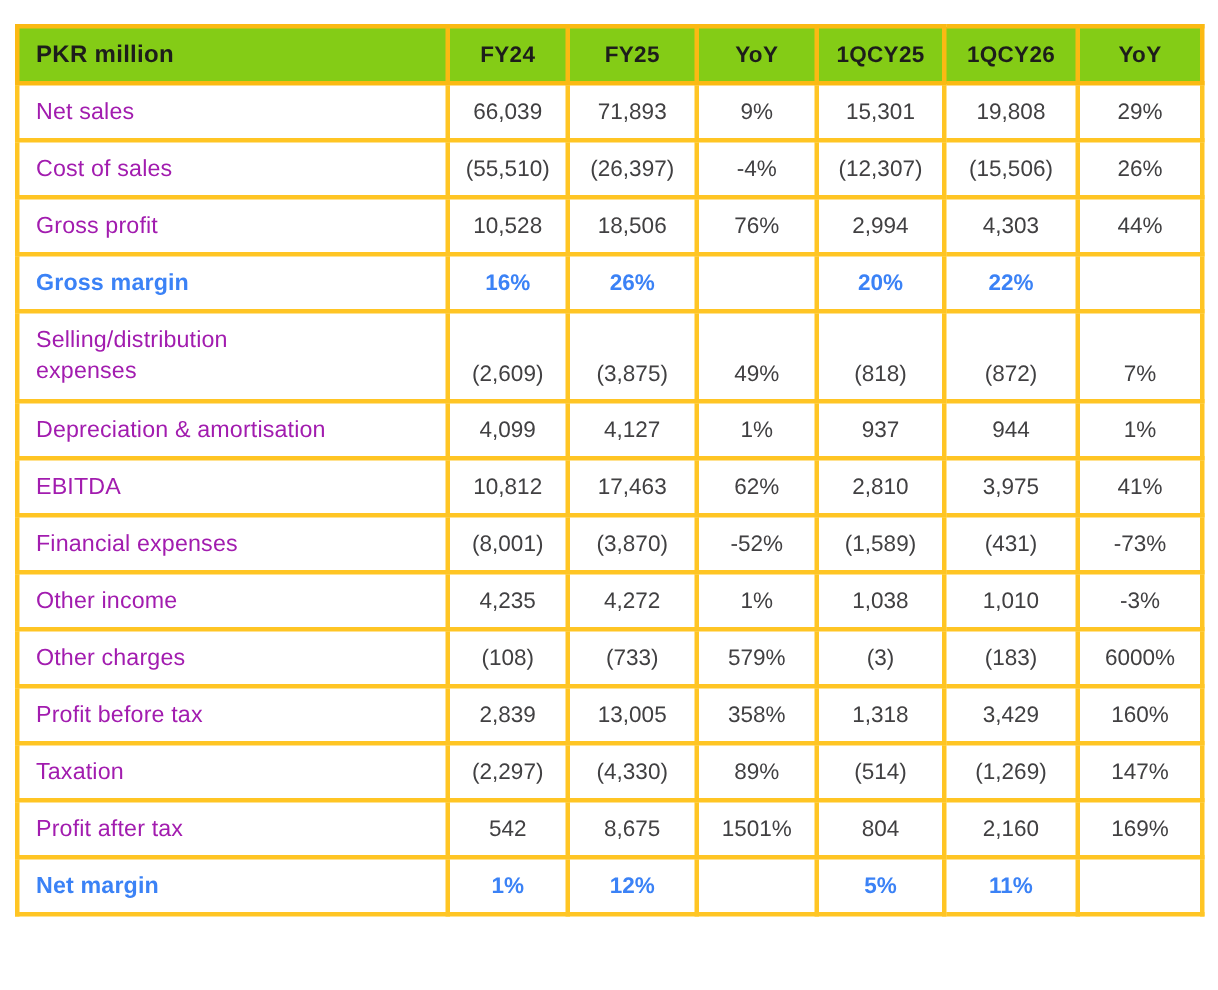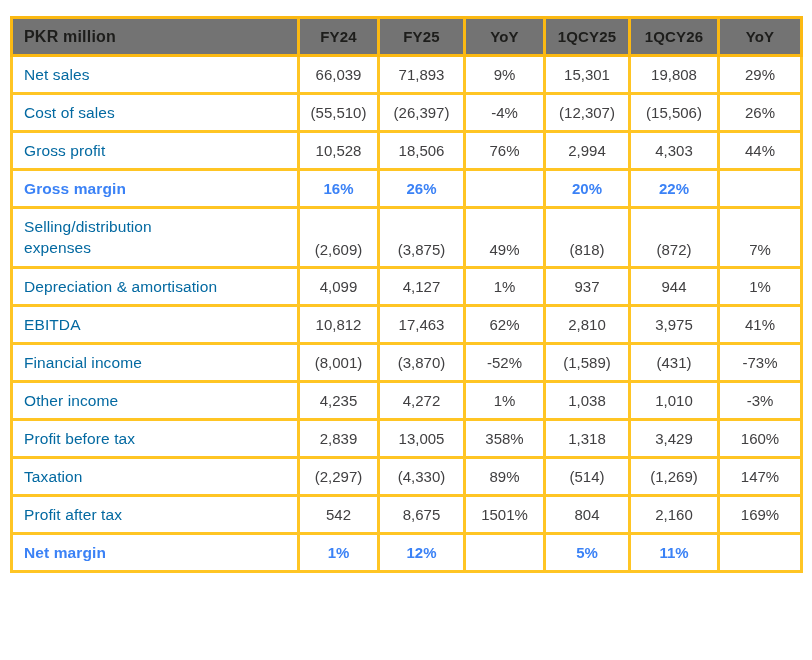--- a/index.html
+++ b/index.html
@@ -10,32 +10,32 @@
   .canvas { position: relative; width: 812px; height: 660px; background: #ffffff; }
 
   table.fin-table {
     position: absolute; left: 10px; top: 16px;
     width: 790px; border-collapse: collapse; table-layout: fixed;
   }
   .fin-table th, .fin-table td { border: 3px solid #FFC524; }
 
   
   .fin-table thead th {
-    background: #737373; border-color: #FBB913;
+    background: #84cc16; border-color: #FBB913;
     color: #1D1D1B; font-weight: 700; font-size: 15px;
     height: 31px; padding: 2px 2px; text-align: center; letter-spacing: 0.2px;
   }
   .fin-table thead th.unit {
     text-align: left; padding-left: 11px; font-size: 16px;
   }
 
   
   .fin-table td { background: #ffffff; vertical-align: middle; }
   .fin-table td.label {
-    text-align: left; font-size: 15.5px; color: #0369a1;
+    text-align: left; font-size: 15.5px; color: #a21caf;
     padding: 3px 6px 3px 11px; height: 29px; letter-spacing: 0.1px;
   }
   .fin-table td.val {
     text-align: center; font-size: 15px; color: #414042; padding: 3px 2px;
   }
   tr.bold td.label, tr.bold td.val { font-weight: 700; color: #3b82f6; }
 
   
   tr.tall td { height: 46px; }
   tr.tall td.label { padding-right: 95px; line-height: 1.3; }
@@ -124,36 +124,45 @@
       <tr>
         <td class="label">EBITDA</td>
         <td class="val">10,812</td>
         <td class="val">17,463</td>
         <td class="val">62%</td>
         <td class="val">2,810</td>
         <td class="val">3,975</td>
         <td class="val">41%</td>
       </tr>
       <tr>
-        <td class="label">Financial income</td>
+        <td class="label">Financial expenses</td>
         <td class="val">(8,001)</td>
         <td class="val">(3,870)</td>
         <td class="val">-52%</td>
         <td class="val">(1,589)</td>
         <td class="val">(431)</td>
         <td class="val">-73%</td>
       </tr>
       <tr>
         <td class="label">Other income</td>
         <td class="val">4,235</td>
         <td class="val">4,272</td>
         <td class="val">1%</td>
         <td class="val">1,038</td>
         <td class="val">1,010</td>
         <td class="val">-3%</td>
+      </tr>
+      <tr>
+        <td class="label">Other charges</td>
+        <td class="val">(108)</td>
+        <td class="val">(733)</td>
+        <td class="val">579%</td>
+        <td class="val">(3)</td>
+        <td class="val">(183)</td>
+        <td class="val">6000%</td>
       </tr>
       <tr>
         <td class="label">Profit before tax</td>
         <td class="val">2,839</td>
         <td class="val">13,005</td>
         <td class="val">358%</td>
         <td class="val">1,318</td>
         <td class="val">3,429</td>
         <td class="val">160%</td>
       </tr>

